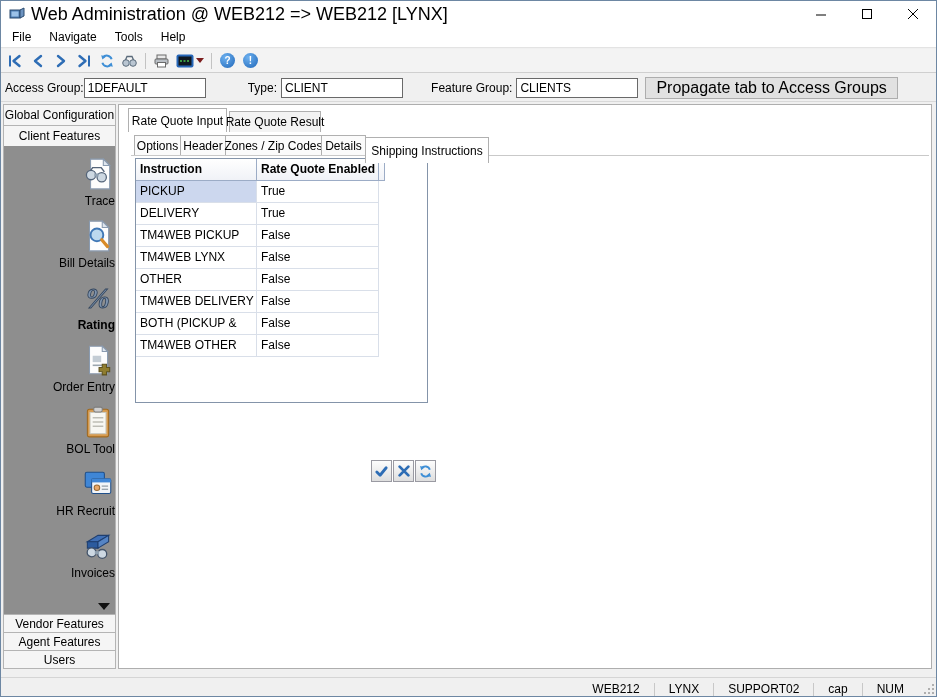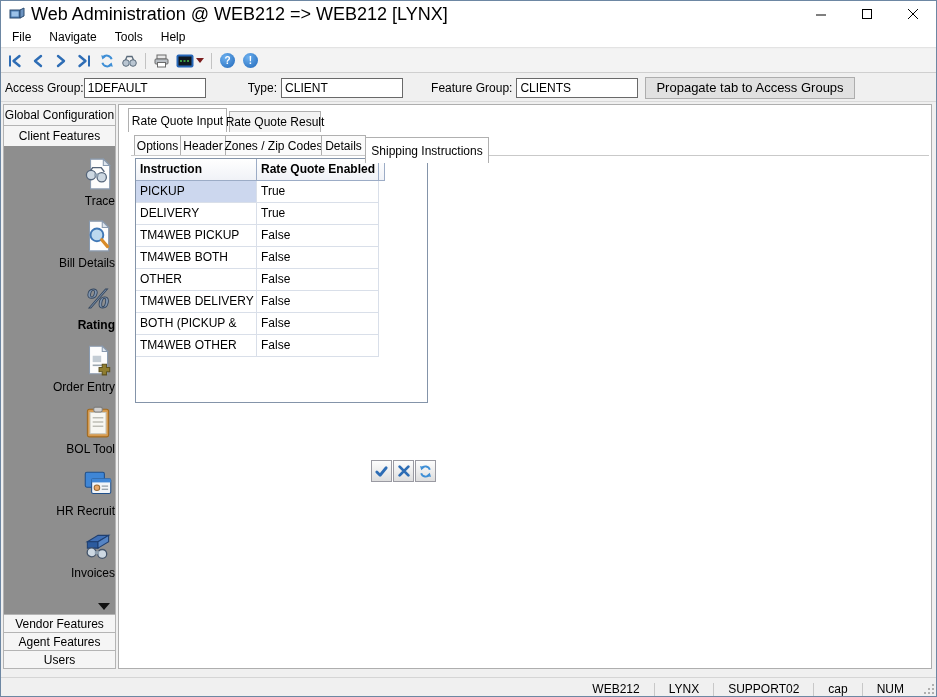--- a/index.html
+++ b/index.html
@@ -32,21 +32,21 @@
   .ddtri { width:0; height:0; border-left:4px solid transparent; border-right:4px solid transparent; border-top:5px solid #7c1d1d; margin-left:2px; }
   .circbtn { width:15px; height:15px; border-radius:50%; background:radial-gradient(circle at 35% 30%, #6db1f0, #1f66b8); color:#fff; font-weight:bold; font-size:10px; display:flex; align-items:center; justify-content:center; }
 
   
   .formrow { position:absolute; left:0; top:73px; right:0; height:28px; background:#f0f0f0; border-bottom:1px solid #d9d9d9; display:flex; align-items:center; }
   .formrow label { white-space:nowrap; }
   .formrow input { width:122px; height:20px; border:1px solid #696969; background:#fff; font-family:"Liberation Sans",sans-serif; font-size:12px; padding:0 3px; }
   .lbl1 { margin-left:4px; }
   .lbl2 { margin-left:42px; margin-right:4px; }
   .lbl3 { margin-left:28px; margin-right:4px; }
-  .propagate { margin-left:7px; height:22px; padding:0 10px; background:#e1e1e1; border:1px solid #adadad; font-family:"Liberation Sans",sans-serif; font-size:13px; }
+  .propagate { margin-left:7px; height:22px; padding:0 10px; background:#e1e1e1; border:1px solid #adadad; font-family:"Liberation Sans",sans-serif; font-size:16px; }
 
   
   .sidebar { position:absolute; left:2px; top:103px; width:113px; height:565px; display:flex; flex-direction:column; }
   .sbtn { height:22px; background:#f5f5f5; border:1px solid #b4b4b4; display:flex; align-items:center; justify-content:center; margin-top:-1px; }
   .sbtn:first-child { margin-top:0; }
   .featpanel { flex:1; background:#8e8e8e; border:1px solid #b4b4b4; border-top:none; margin-top:-1px; position:relative; padding-top:11px; overflow:hidden; }
   .feat { height:62px; display:flex; flex-direction:column; align-items:flex-end; }
   .feat .ficon { width:34px; height:34px; display:block; }
   .feat .flabel { margin-top:3px; color:#000; }
   .feat.selected .flabel { font-weight:bold; }
@@ -308,21 +308,21 @@
         </div>
         <div class="grow">
           <div class="gcell c1">DELIVERY</div>
           <div class="gcell c2">True</div>
         </div>
         <div class="grow">
           <div class="gcell c1">TM4WEB PICKUP</div>
           <div class="gcell c2">False</div>
         </div>
         <div class="grow">
-          <div class="gcell c1">TM4WEB BOTH</div>
+          <div class="gcell c1">TM4WEB LYNX</div>
           <div class="gcell c2">False</div>
         </div>
         <div class="grow">
           <div class="gcell c1">OTHER</div>
           <div class="gcell c2">False</div>
         </div>
         <div class="grow">
           <div class="gcell c1">TM4WEB DELIVERY</div>
           <div class="gcell c2">False</div>
         </div>

